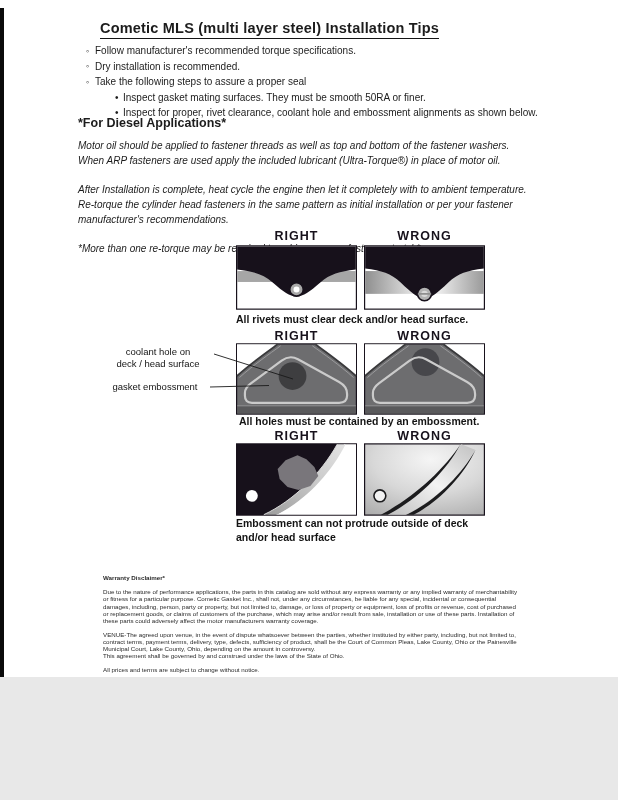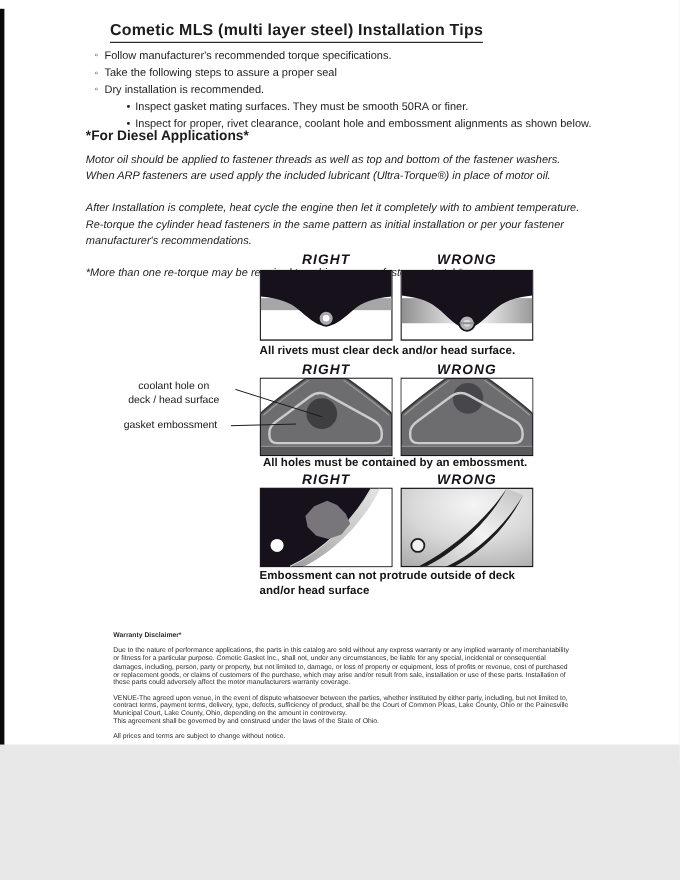--- a/index.html
+++ b/index.html
@@ -20,21 +20,21 @@
   .tips{left:86px;top:43px;width:470px;font-size:10px;line-height:15.2px;}
   .tips .row{white-space:nowrap;}
   .tips .mk{display:inline-block;width:9px;font-size:9px;vertical-align:0.5px;}
   .tips .sub{padding-left:29px;}
   .tips .mk2{display:inline-block;width:8px;font-size:10px;}
   
   .diesel{left:78px;top:116px;width:452px;font-size:10px;line-height:15px;}
   .diesel h2{font-size:12.5px;font-weight:700;margin:0 0 7px 0;}
   .diesel p{margin:0 0 14px 0;font-style:italic;}
   
-  .dlabel{width:121px;text-align:center;font-size:12.5px;font-weight:700;letter-spacing:1px;color:#17111b;font-style:italic;}
+  .dlabel{width:121px;text-align:center;font-size:12.5px;font-weight:700;letter-spacing:1px;color:#17111b;}
   .dcap{font-size:10.5px;font-weight:700;line-height:13.5px;color:#141414;}
   .ann{font-size:9.5px;line-height:11.5px;text-align:center;color:#141414;}
   .dbox{width:121px;}
   .dbox svg{display:block;}
   
   .legal{left:103px;top:574px;width:415px;font-size:6.2px;line-height:7.2px;color:#2a2a2a;}
   .legal .lh{font-weight:700;margin:0 0 7px 0;}
   .legal p{margin:0 0 6.5px 0;}
   .legal p.tight{margin:0;}
   .legal .grp{margin:0 0 6.5px 0;}
@@ -45,22 +45,22 @@
 <body>
 
 <div class="page">
 
   <div class="abs leftbar"></div>
 
   <div class="abs title">Cometic MLS (multi layer steel) Installation Tips</div>
 
   <div class="abs tips">
     <div class="row"><span class="mk">◦</span><span>Follow manufacturer's recommended torque specifications.</span></div>
+    <div class="row"><span class="mk">◦</span><span>Dry installation is recommended.</span></div>
     <div class="row"><span class="mk">◦</span><span>Take the following steps to assure a proper seal</span></div>
-    <div class="row"><span class="mk">◦</span><span>Dry installation is recommended.</span></div>
     <div class="row sub"><span class="mk2">•</span><span>Inspect gasket mating surfaces.  They must be smooth 50RA or finer.</span></div>
     <div class="row sub"><span class="mk2">•</span><span>Inspect for proper, rivet clearance, coolant hole and embossment alignments as shown below.</span></div>
   </div>
 
   <div class="abs diesel">
     <h2>*For Diesel Applications*</h2>
     <p>Motor oil should be applied to fastener threads as well as top and bottom of the fastener washers. When ARP fasteners are used apply the included lubricant (Ultra-Torque®) in place of motor oil.</p>
     <p>After Installation is complete, heat cycle the engine then let it completely with to ambient temperature. Re-torque the cylinder head fasteners in the same pattern as initial installation or per your fastener manufacturer's recommendations.</p>
     <p>*More than one re-torque may be required to achieve proper fastener stretch*</p>
   </div>

